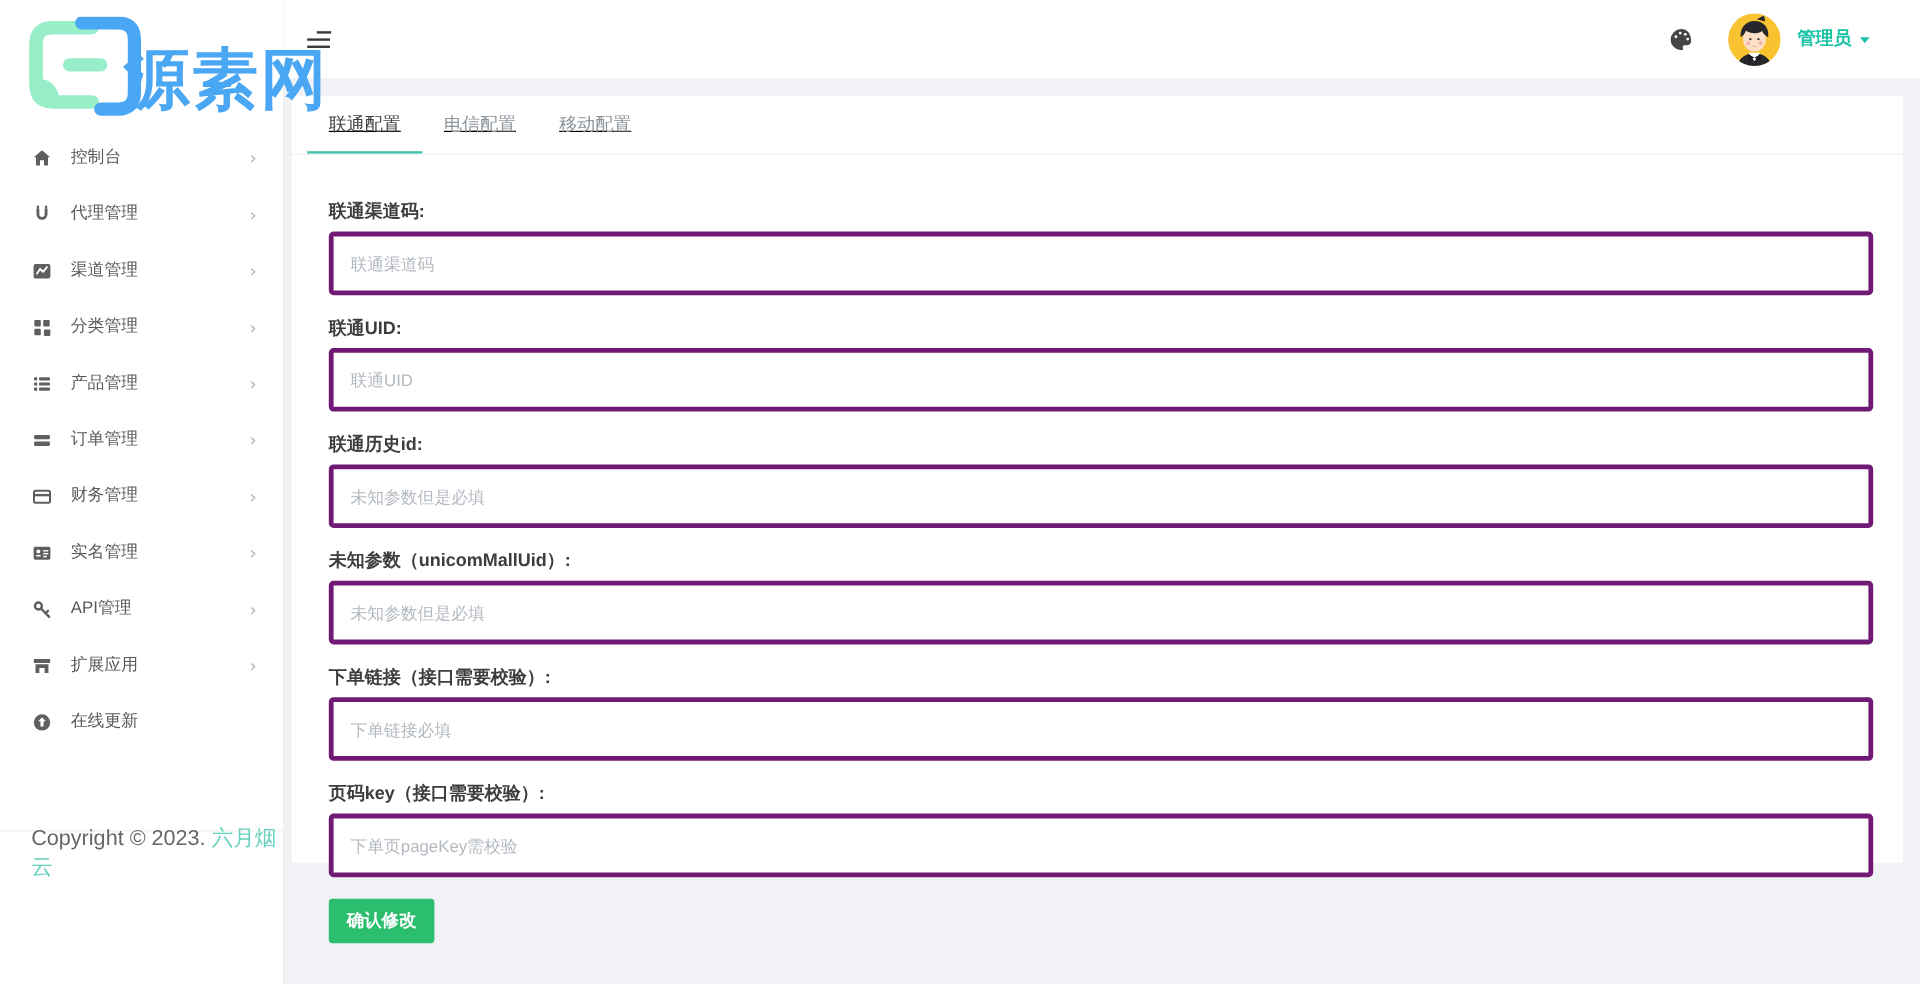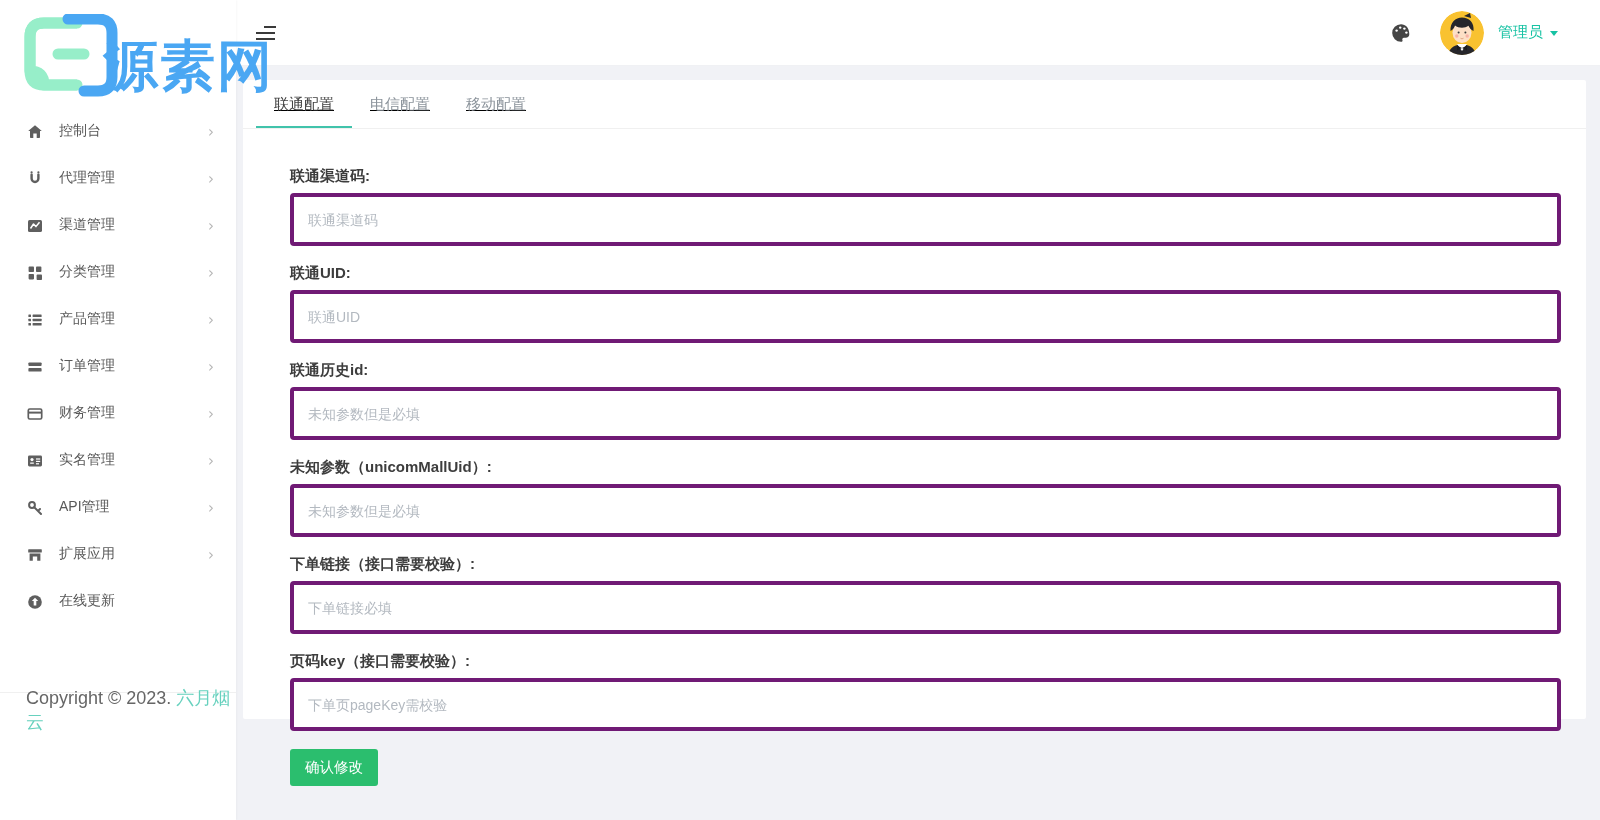--- a/index.html
+++ b/index.html
@@ -34,21 +34,21 @@
     background:#fff; border-bottom:1px solid #f0f1f4; z-index:4;
     display:flex; align-items:center;
   }
   .burger { margin-left:20px; width:20px; height:16px; display:flex; flex-direction:column; justify-content:center; gap:4px; cursor:pointer; }
   .burger .b1 { width:12px; height:2px; background:#3a3a3a; margin-left:auto; }
   .burger .b2, .burger .b3 { width:19px; height:2px; background:#3a3a3a; }
   .header-right { margin-left:auto; display:flex; align-items:center; padding-right:42px; }
   .palette-btn { width:22px; height:22px; cursor:pointer; display:flex; align-items:center; justify-content:center; }
   .avatar { width:44px; height:44px; border-radius:50%; overflow:hidden; margin-left:28px; cursor:pointer; flex:0 0 44px; }
   .user-drop { margin-left:14px; display:flex; align-items:center; cursor:pointer; }
-  .user-name { color:#16c2a3; font-size:15px; font-weight:normal; }
+  .user-name { color:#16c2a3; font-size:15px; font-weight:bold; }
   .user-caret { width:0; height:0; border-left:4.5px solid transparent; border-right:4.5px solid transparent; border-top:5px solid #16c2a3; margin-left:7px; margin-top:2px; }
 
   
   .watermark { position:absolute; left:0; top:8px; width:300px; height:95px; z-index:50; pointer-events:none; }
   .watermark svg { position:absolute; left:22px; top:6px; }
   .watermark .wm-text {
     position:absolute; left:103px; top:22px;
     font-size:55px; font-weight:bold; color:#4aa7f3; letter-spacing:2px;
     font-family:"Liberation Sans","DejaVu Sans",sans-serif; white-space:nowrap;
   }
@@ -58,33 +58,34 @@
     position:absolute; left:243px; top:80px; right:14px; bottom:101px;
     background:#fff; border-radius:2px; z-index:3;
   }
   .tab-bar { height:49px; border-bottom:1px solid #f0f0f0; display:flex; padding-left:13px;text-decoration:underline; }
   .tab {
     padding:0 18px; line-height:47px; font-size:15px; color:#8b939b;
     cursor:pointer; border-bottom:2px solid transparent;
   }
   .tab.active { color:#3f3f3f; border-bottom-color:#41c3ab; }
 
-  .form-area { padding:38px 25px 0 31px;margin-left:16px; }
+  .form-area { padding:38px 25px 0 31px; }
   .form-group { margin-bottom:18px; }
   .form-group label { display:block; font-size:15px; font-weight:bold; color:#3d3d3d; margin-bottom:7px; }
   .form-group input {
     width:100%; height:53px; border:4px solid #701a75; border-radius:4px;
     padding:0 14px; font-size:14px; color:#ec4899; outline:none;
     font-family:"Liberation Sans","DejaVu Sans",sans-serif; background:#fff;
   }
   .form-group input::placeholder { color:#b3b9c0; }
   .submit-btn {
     margin-top:0; height:37px; padding:0 15px; background:#2bbe6e; color:#fff;
     border:none; border-radius:3px; font-size:14.5px; cursor:pointer;
     font-family:"Liberation Sans","DejaVu Sans",sans-serif;
+    font-weight:bold;
   }
 </style>
 </head>
 <body>
 
 <div class="sidebar">
   <div class="side-menu">
       <div class="side-item">
         <span class="s-icon">
           <svg width="16" height="16" viewBox="0 0 16 16">

